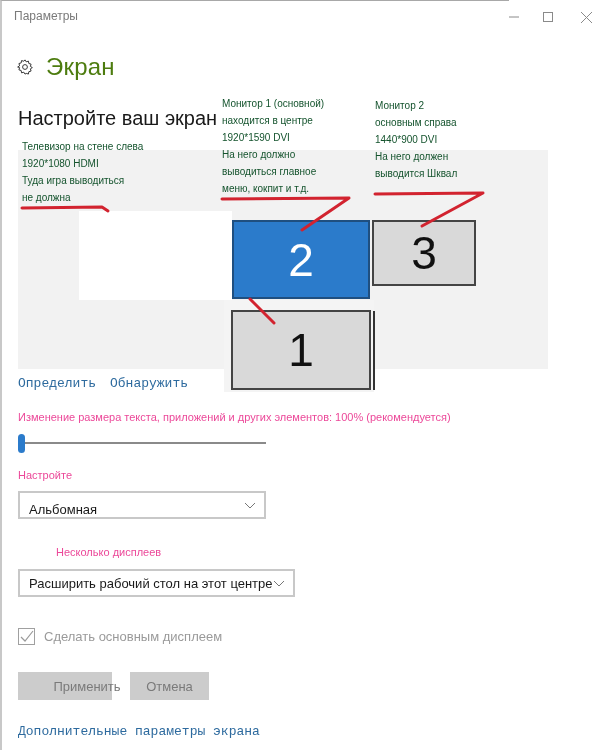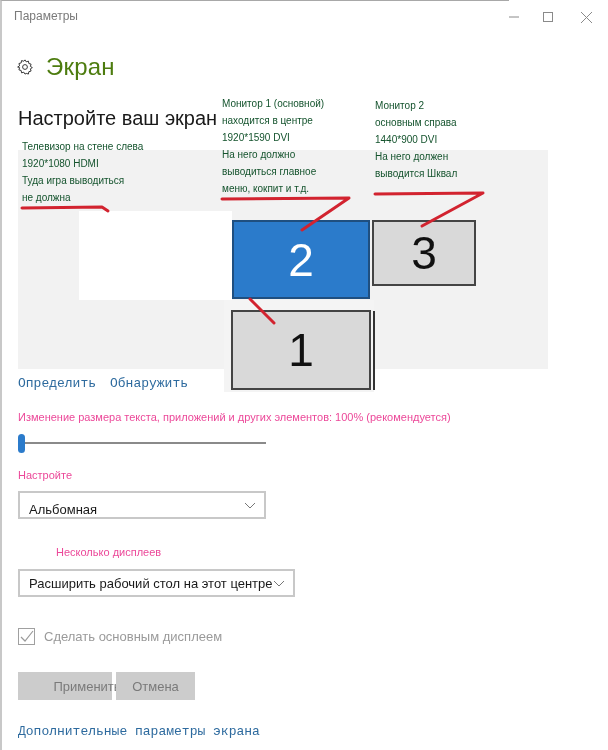--- a/index.html
+++ b/index.html
@@ -139,16 +139,16 @@
   </div>
 
   <div class="abs checkbox">
     <svg width="15" height="15" viewBox="0 0 15 15">
         <polyline points="2,8 6,12 14,2" fill="none" stroke="#9a9a9a" stroke-width="1.2"></polyline>
       </svg>
   </div>
   <div class="abs checkbox-label">Сделать основным дисплеем</div>
 
   <button class="abs btn" style="left:16px; top:671px; width:94px;padding-left:44px;">Применить</button>
-  <button class="abs btn" style="left:114px; top:671px; width:79px;">Отмена</button>
+  <button class="abs btn" style="left:128px; top:671px; width:79px;">Отмена</button>
 
   <div class="abs link" style="left:16px; top:723px;">Дополнительные параметры экрана</div>
 </div>
 
 </body></html>

